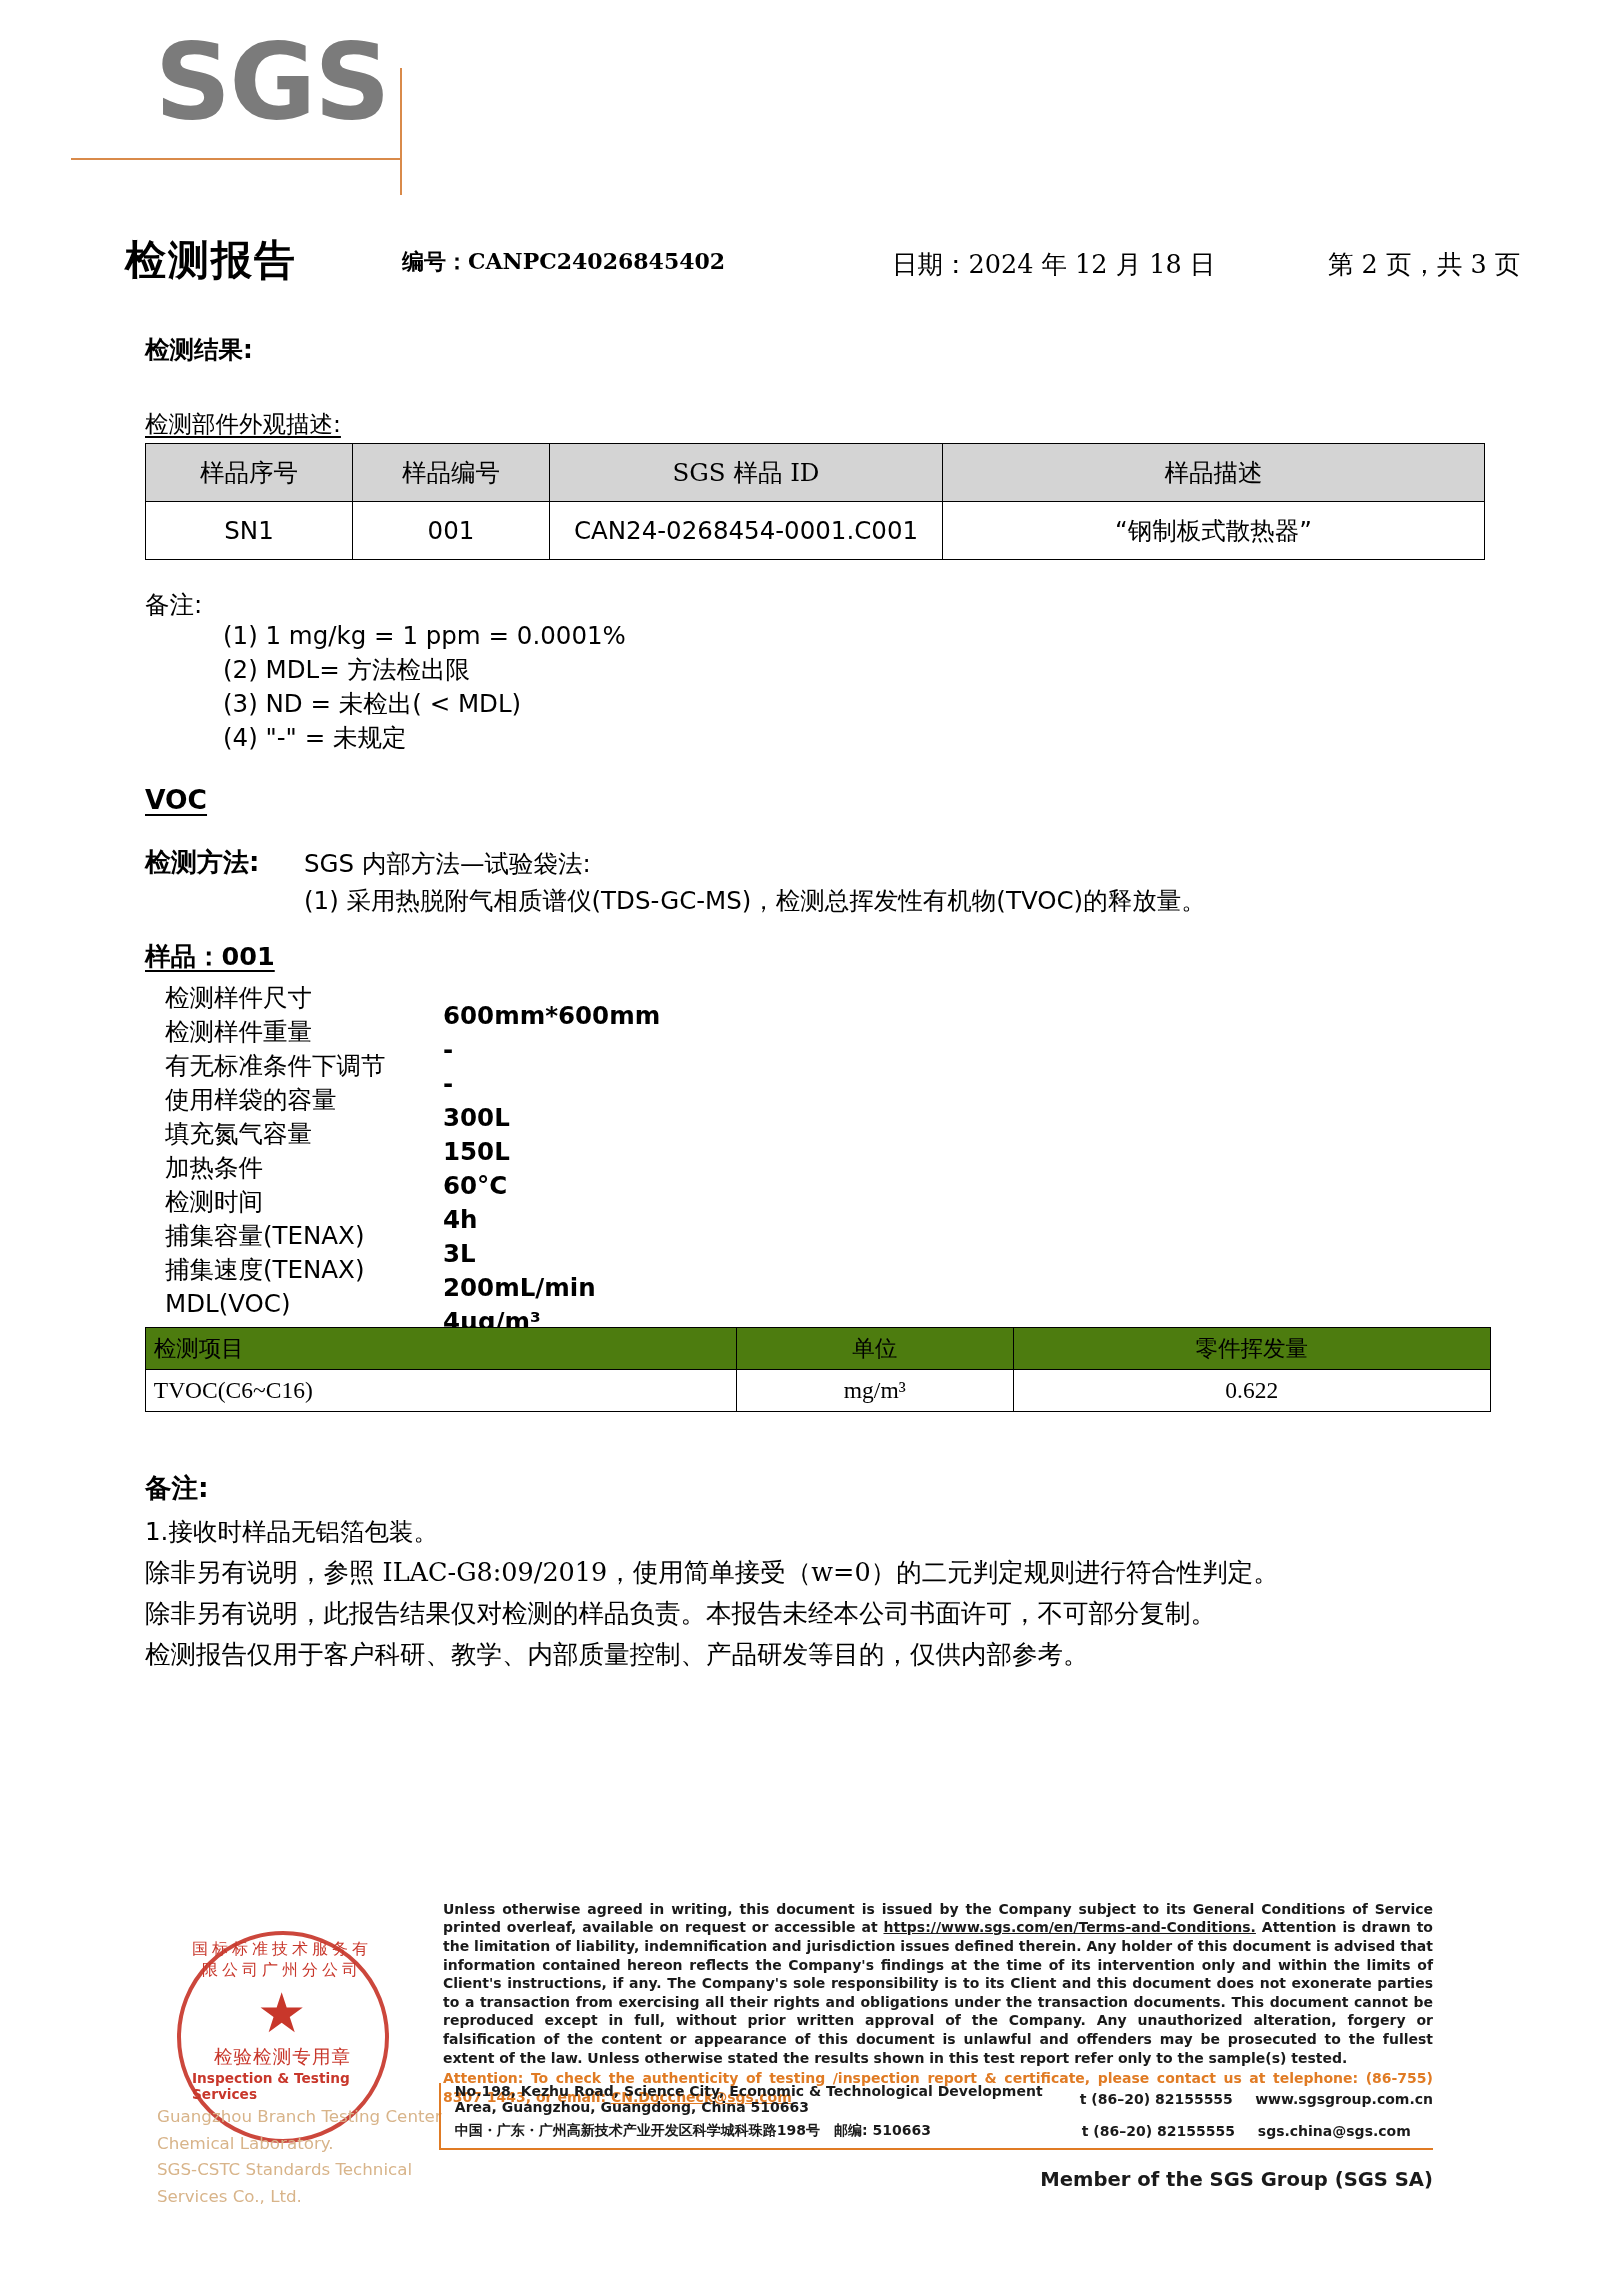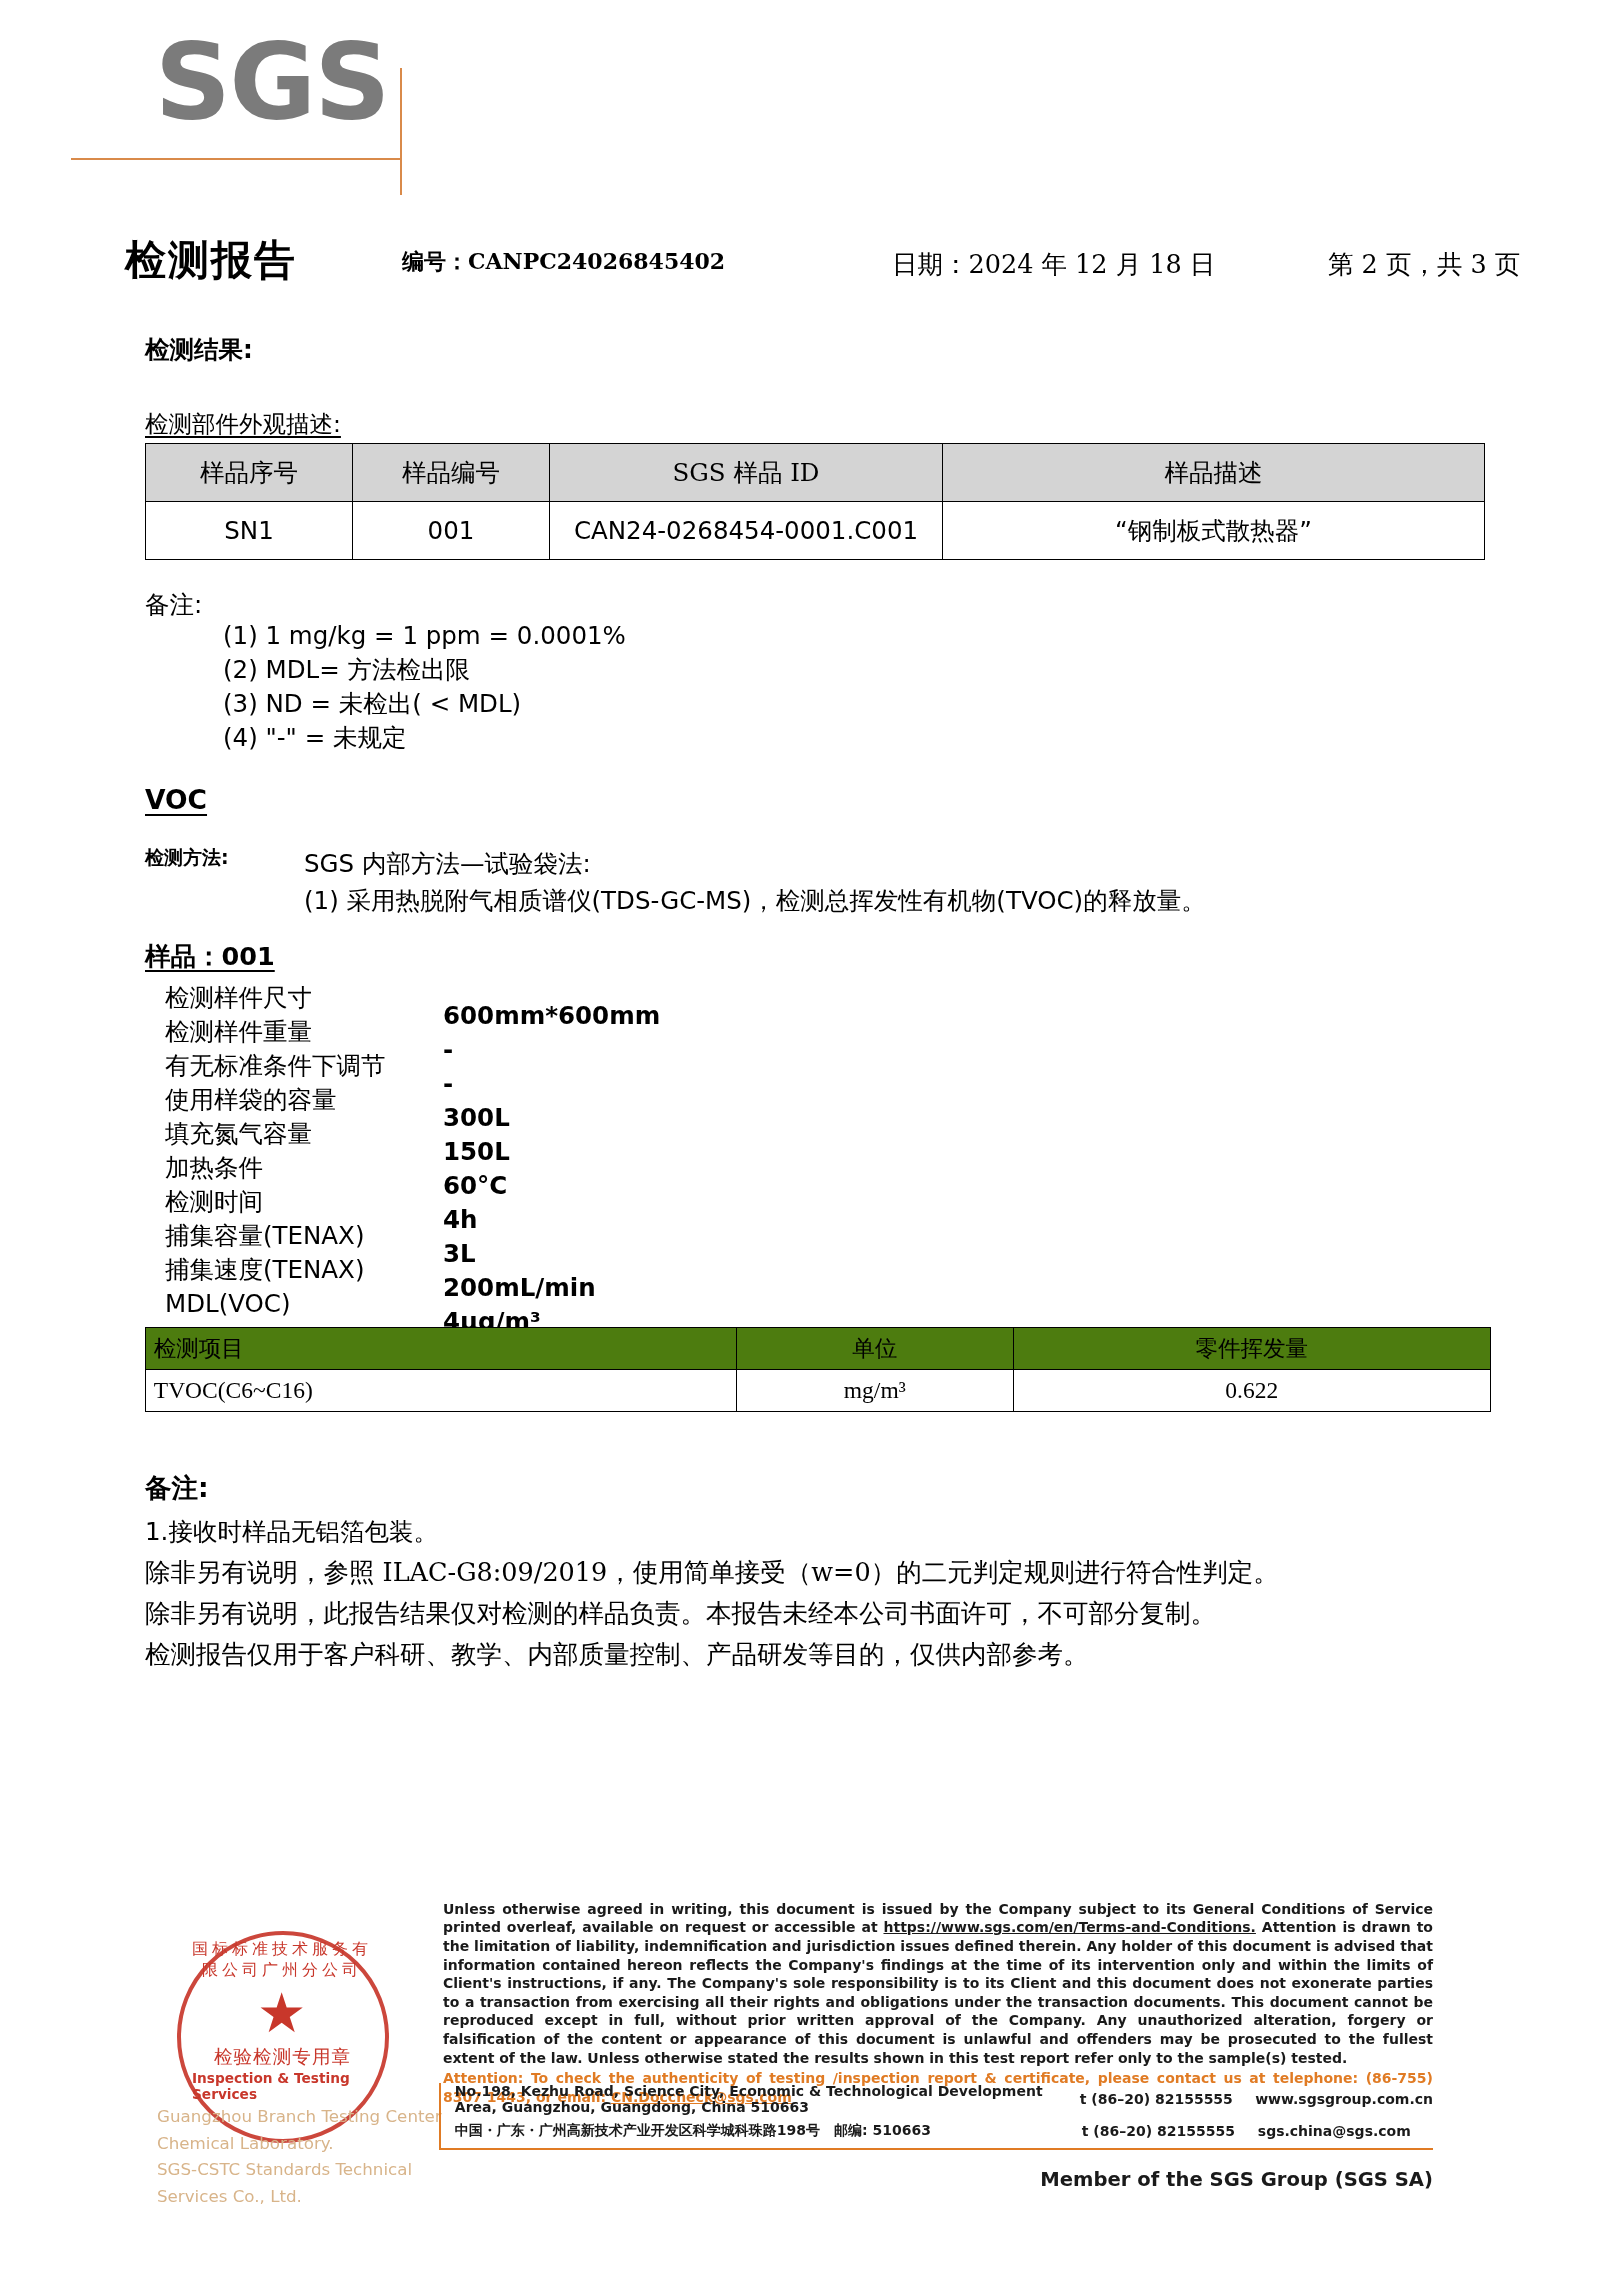--- a/index.html
+++ b/index.html
@@ -196,21 +196,21 @@
     font-size: 26.5px;
     text-decoration: underline;
     text-underline-offset: 4.9px;
   }
   .method-label {
     position: absolute;
     left: 145px;
     top: 845px;
     font-family: "DejaVu Sans", sans-serif;
     font-weight: bold;
-    font-size: 19px;
+    font-size: 26px;
   }
   .method-lines {
     position: absolute;
     left: 304px;
     top: 845px;
     font-family: "DejaVu Sans", sans-serif;
     font-size: 24.5px;
     line-height: 37px;
   }
 

